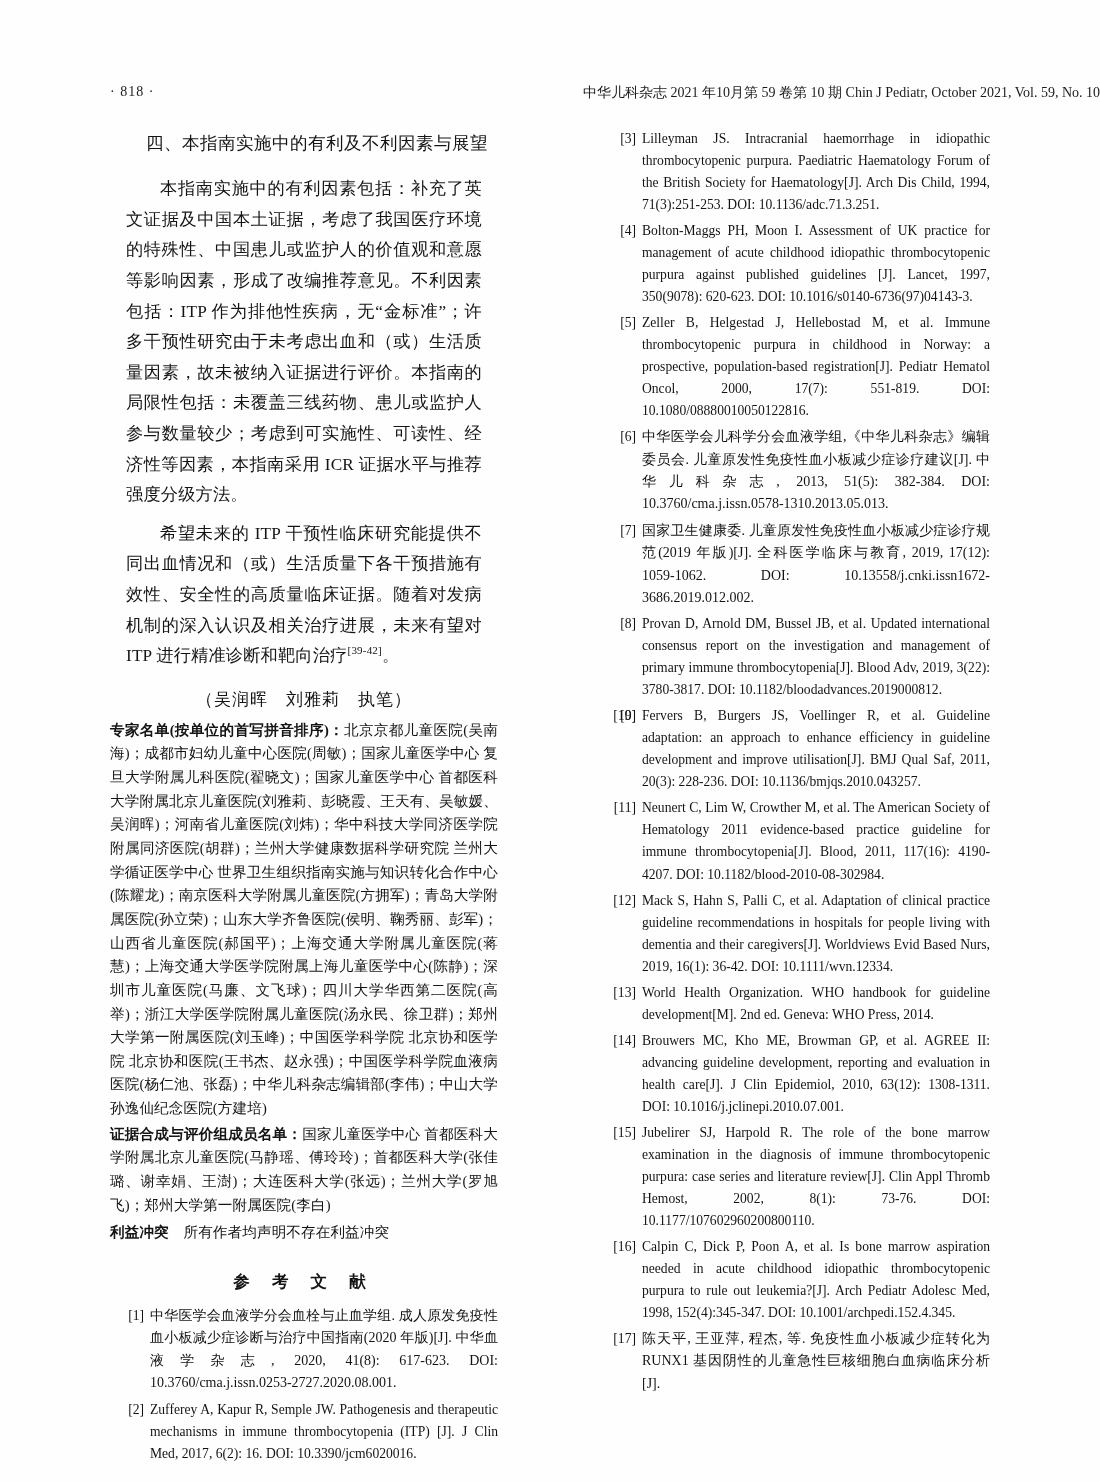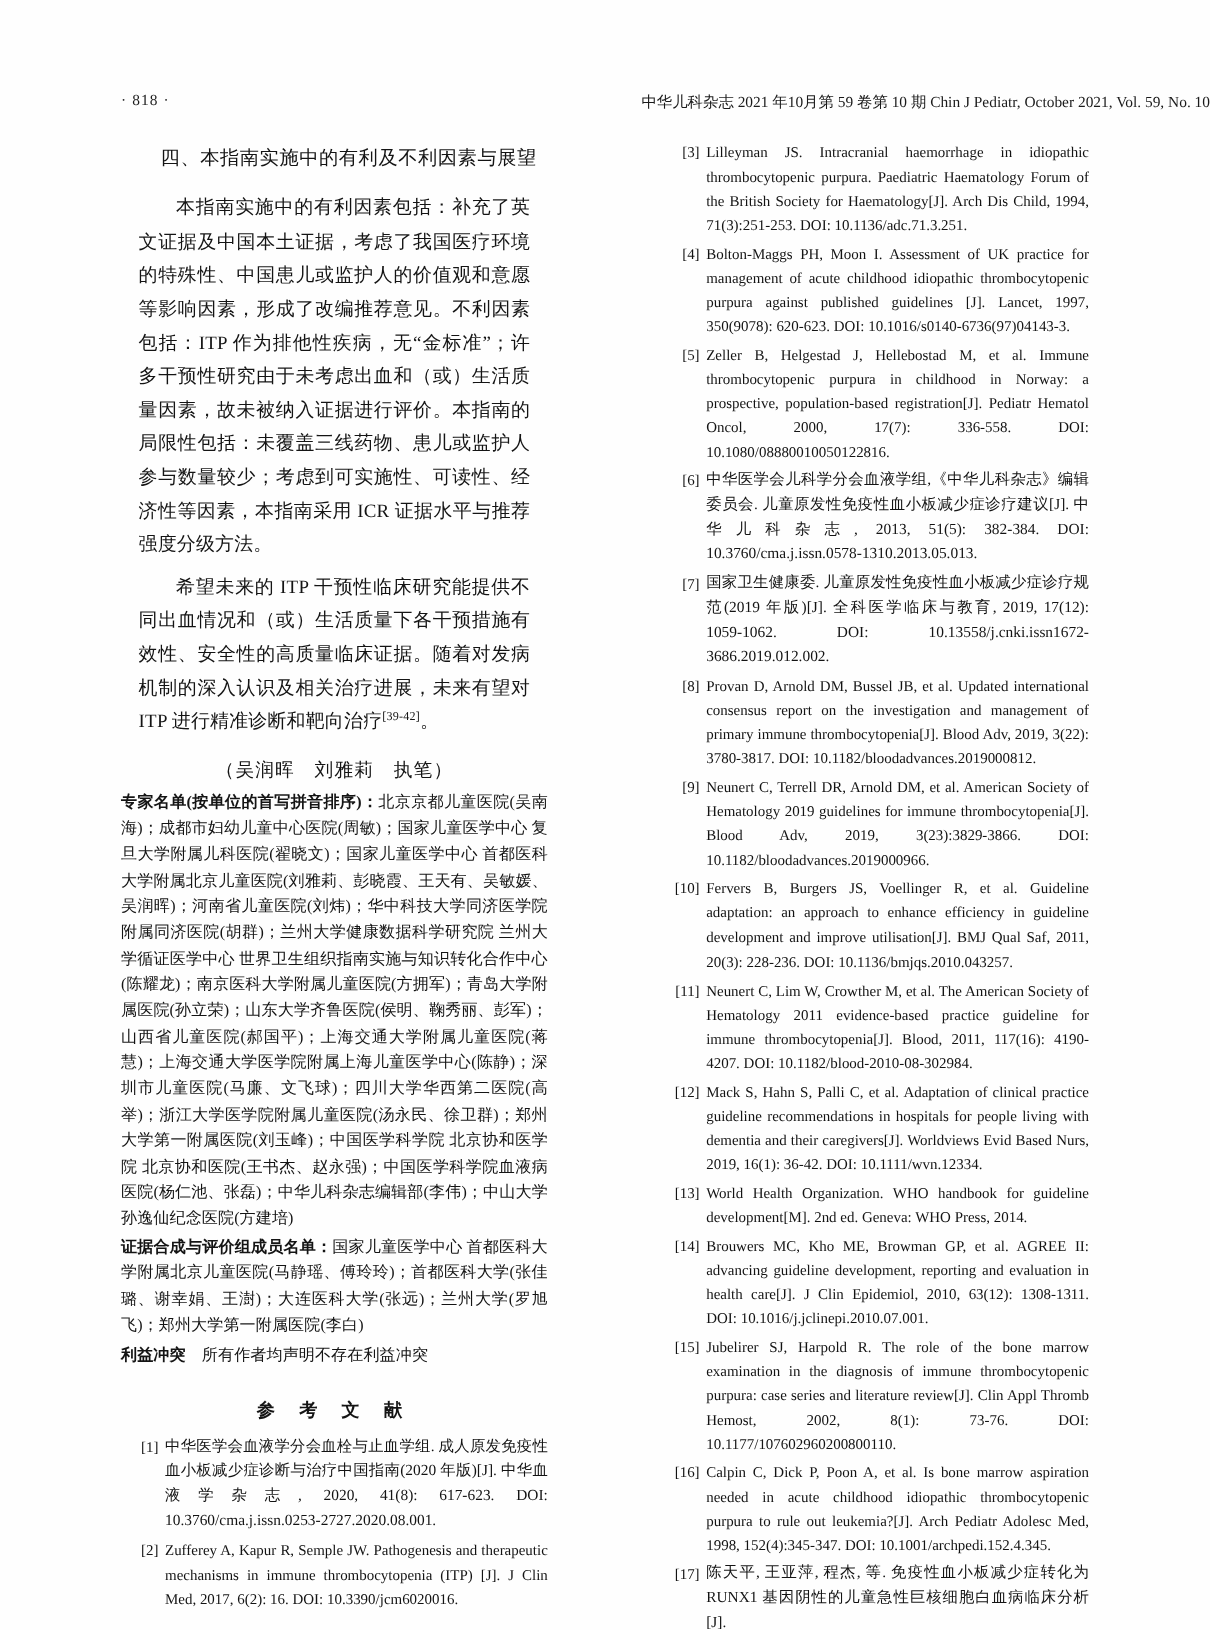--- a/index.html
+++ b/index.html
@@ -192,37 +192,36 @@
       <li>
         <span class="num">[3]</span>
         <span class="txt">Lilleyman JS. Intracranial haemorrhage in idiopathic thrombocytopenic purpura. Paediatric Haematology Forum of the British Society for Haematology[J]. Arch Dis Child, 1994, 71(3):251-253. DOI: 10.1136/adc.71.3.251.</span>
       </li>
       <li>
         <span class="num">[4]</span>
         <span class="txt">Bolton-Maggs PH, Moon I. Assessment of UK practice for management of acute childhood idiopathic thrombocytopenic purpura against published guidelines [J]. Lancet, 1997, 350(9078): 620-623. DOI: 10.1016/s0140-6736(97)04143-3.</span>
       </li>
       <li>
         <span class="num">[5]</span>
-        <span class="txt">Zeller B, Helgestad J, Hellebostad M, et al. Immune thrombocytopenic purpura in childhood in Norway: a prospective, population-based registration[J]. Pediatr Hematol Oncol, 2000, 17(7): 336-558. DOI: 10.1080/08880010050122816.</span>
+        <span class="txt">Zeller B, Helgestad J, Hellebostad M, et al. Immune thrombocytopenic purpura in childhood in Norway: a prospective, population-based registration[J]. Pediatr Hematol Oncol, 2000, 17(7): 551-819. DOI: 10.1080/08880010050122816.</span>
       </li>
       <li class="cnref">
         <span class="num">[6]</span>
         <span class="txt">中华医学会儿科学分会血液学组,《中华儿科杂志》编辑委员会. 儿童原发性免疫性血小板减少症诊疗建议[J]. 中华儿科杂志, 2013, 51(5): 382-384. DOI: 10.3760/cma.j.issn.0578-1310.2013.05.013.</span>
       </li>
       <li class="cnref">
         <span class="num">[7]</span>
         <span class="txt">国家卫生健康委. 儿童原发性免疫性血小板减少症诊疗规范(2019 年版)[J]. 全科医学临床与教育, 2019, 17(12): 1059-1062. DOI: 10.13558/j.cnki.issn1672-3686.2019.012.002.</span>
       </li>
       <li>
         <span class="num">[8]</span>
         <span class="txt">Provan D, Arnold DM, Bussel JB, et al. Updated international consensus report on the investigation and management of primary immune thrombocytopenia[J]. Blood Adv, 2019, 3(22): 3780-3817. DOI: 10.1182/bloodadvances.2019000812.</span>
       </li>
       <li>
         <span class="num">[9]</span>
-        <span class="txt">Neunert C, Terrell DR, Arnold DM, et al. American Society of Hematology 2019 guidelines for immune thrombocytopenia[J]. Blood Adv, 2019, 3(23):3829-3866. DOI: 10.1182/bloodadvances.2019000966.</span>
       </li>
       <li>
         <span class="num">[10]</span>
         <span class="txt">Fervers B, Burgers JS, Voellinger R, et al. Guideline adaptation: an approach to enhance efficiency in guideline development and improve utilisation[J]. BMJ Qual Saf, 2011, 20(3): 228-236. DOI: 10.1136/bmjqs.2010.043257.</span>
       </li>
       <li>
         <span class="num">[11]</span>
         <span class="txt">Neunert C, Lim W, Crowther M, et al. The American Society of Hematology 2011 evidence-based practice guideline for immune thrombocytopenia[J]. Blood, 2011, 117(16): 4190-4207. DOI: 10.1182/blood-2010-08-302984.</span>
       </li>
       <li>

